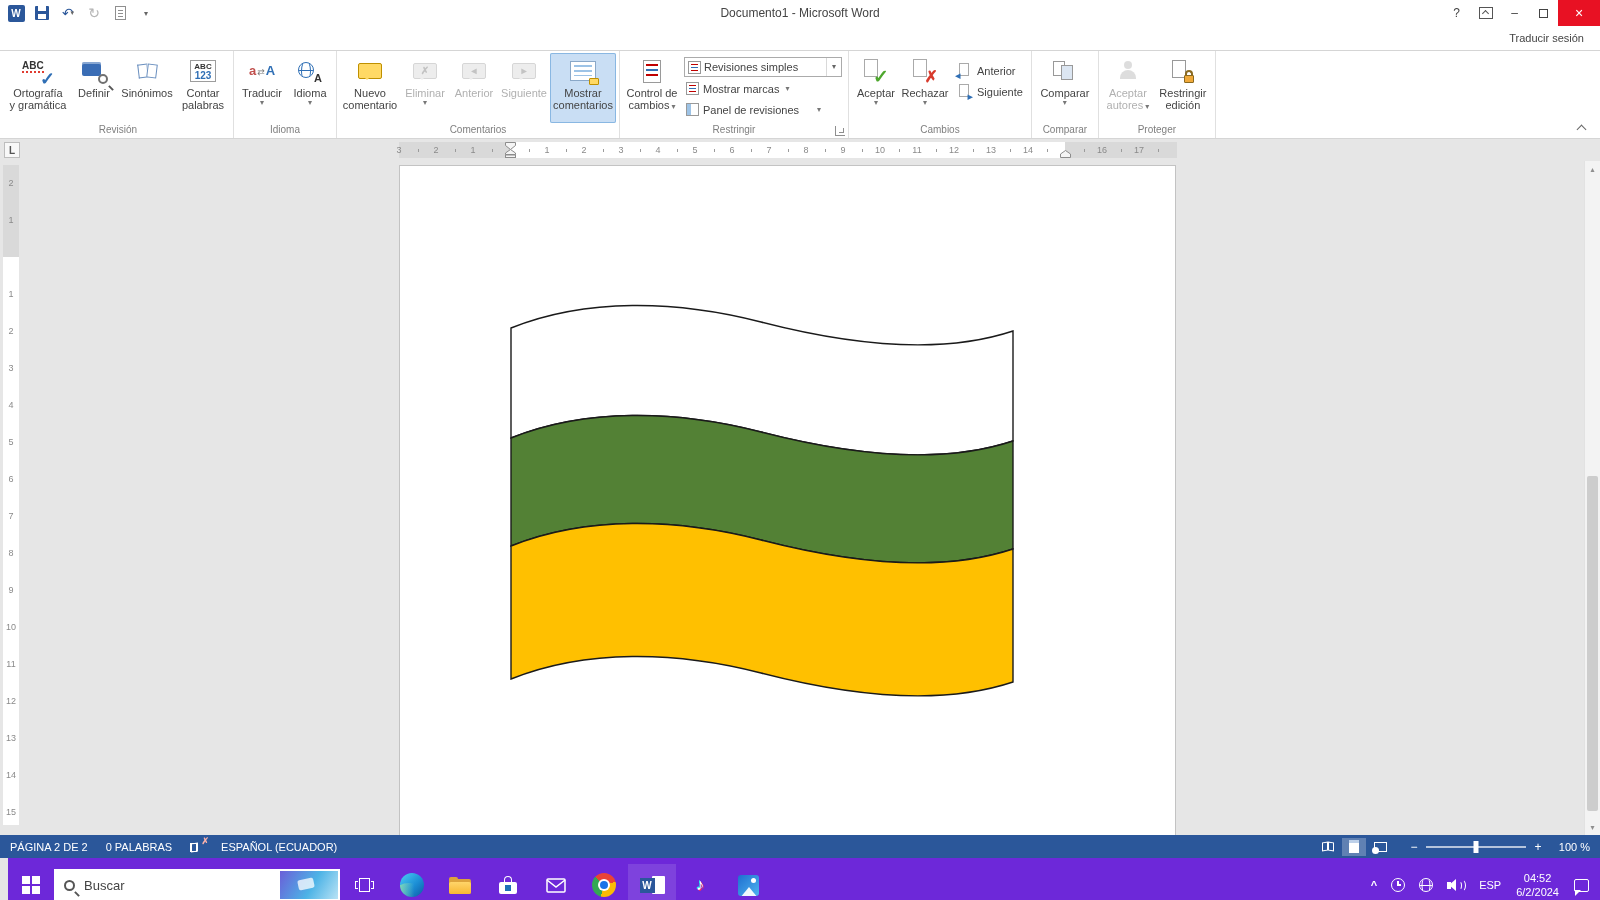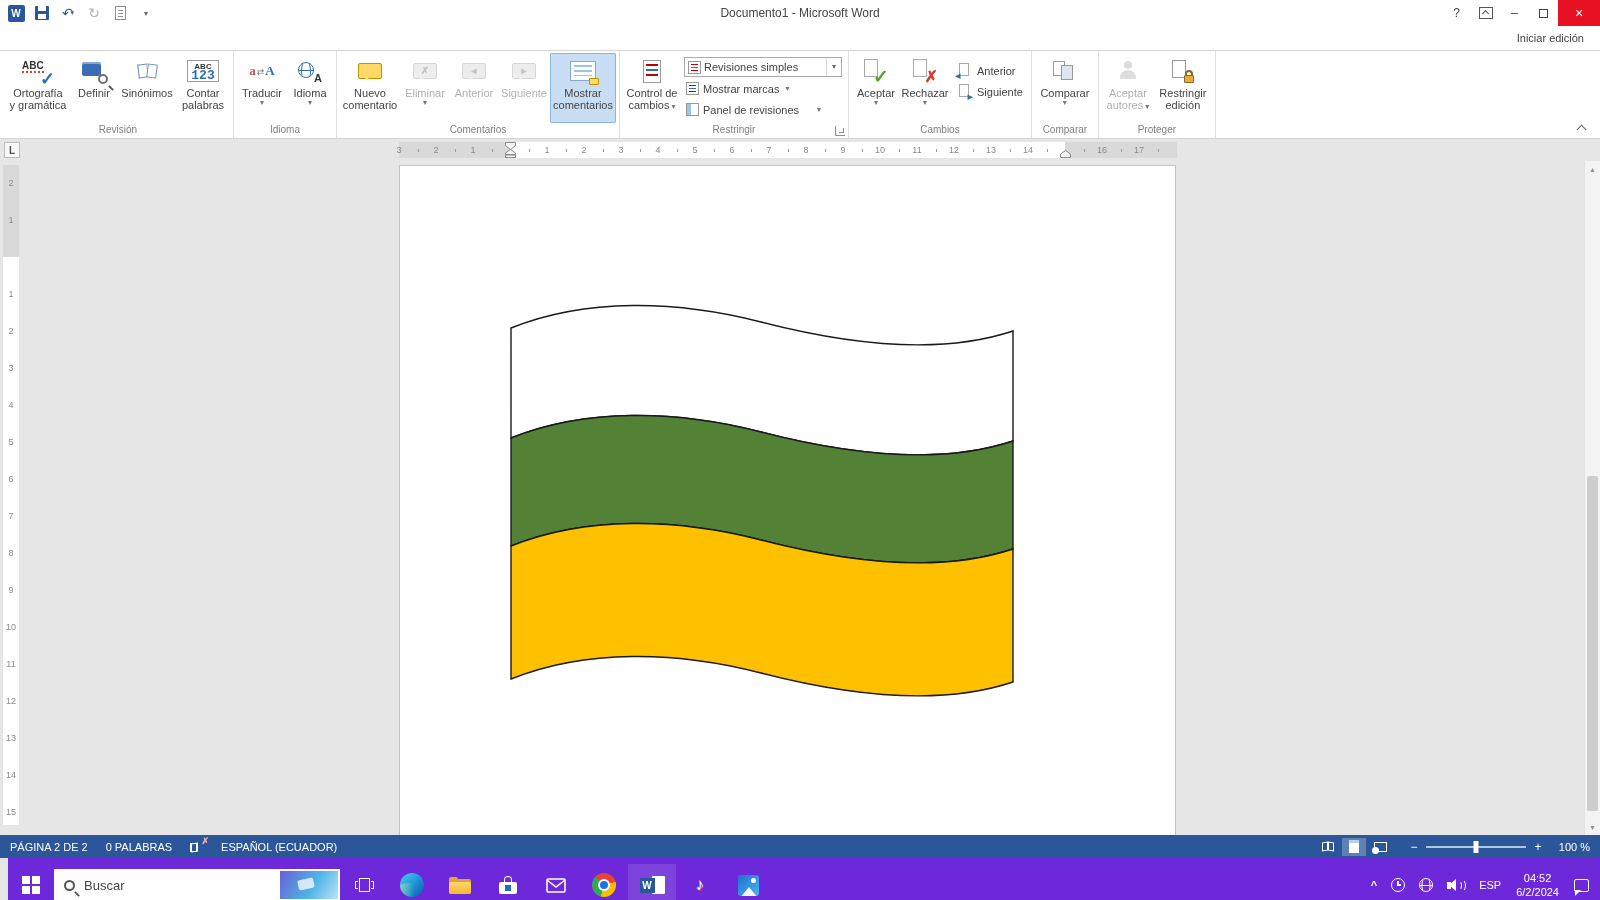--- a/index.html
+++ b/index.html
@@ -61,22 +61,22 @@
   .ic-ortografia .chk { position:absolute; right:-1px; bottom:-3px; color:#2f6fb5; font-size:18px; font-weight:bold; line-height:16px; }
   .ic-definir { position:relative; width:24px; height:22px; }
   .ic-definir .book { position:absolute; left:0; top:2px; width:19px; height:14px; background:#3a6db5; border-radius:2px; box-shadow:inset 0 2px 0 rgba(255,255,255,.4); }
   .ic-definir .mag { position:absolute; right:-2px; bottom:-2px; width:10px; height:10px; border:2px solid #707070; border-radius:50%; background:rgba(255,255,255,.7); }
   .ic-sinonimos { display:flex; }
   .ic-sinonimos i { width:10px; height:14px; background:#fff; border:1px solid #6a8fbf; }
   .ic-sinonimos i:first-child { transform:rotate(-7deg); border-right-color:#9ab4d4; }
   .ic-sinonimos i:last-child { transform:rotate(7deg); margin-left:-1px; }
   .ic-contar { border:1px solid #9d9d9d; background:#fff; padding:1px 3px; text-align:center; }
   .ic-contar .t1 { display:block; font-size:8px; font-weight:bold; color:#333; line-height:9px; }
-  .ic-contar .t2 { display:block; font-size:13px; font-weight:bold; color:#2f6fb5; line-height:9px;font-family:Liberation Mono, monospace; }
-  .ic-traducir { font-size:13px; font-weight:bold;font-family:Liberation Serif, serif; }
+  .ic-contar .t2 { display:block; font-size:10px; font-weight:bold; color:#2f6fb5; line-height:9px; }
+  .ic-traducir { font-size:13px; font-weight:bold; }
   .ic-traducir .ta { color:#c0504d; }
   .ic-traducir .tarr { color:#777; font-size:9px; font-weight:normal; margin:0 1px; }
   .ic-traducir .tb { color:#2f6fb5; }
   .ic-idioma { position:relative; width:24px; height:22px; }
   .ic-idioma .globe { position:absolute; left:0; top:2px; width:16px; height:16px; border:1.5px solid #2f6fb5; border-radius:50%; overflow:hidden; }
   .ic-idioma .globe::before { content:''; position:absolute; left:50%; top:-3px; transform:translateX(-50%); width:8px; height:20px; border:1px solid #2f6fb5; border-radius:50%; }
   .ic-idioma .globe::after { content:''; position:absolute; left:-1px; right:-1px; top:50%; height:1px; background:#2f6fb5; }
   .ic-idioma .la { position:absolute; right:0; bottom:-2px; font-size:11px; font-weight:bold; color:#333; }
   .bubble { position:relative; width:24px; height:16px; background:#ffd965; border:1px solid #bf9000; border-radius:2px; }
   .bubble::after { content:''; position:absolute; left:4px; bottom:-6px; border:4px solid transparent; border-top-color:#ffd965; }
@@ -260,21 +260,21 @@
       <span class="wc-btn">
           <span class="max-ico"></span>
         </span>
       <span class="wc-btn wc-close">
           <span>×</span>
         </span>
     </div>
   </div>
 
   <div class="tabrow">
-    <div class="signin">Iniciar edición</div>
+    <div class="signin">Traducir sesión</div>
   </div>
 
   <div class="ribbonarea">
 
     <div class="rgroup">
       <div class="rgroup-content">
         <div class="bigbtn" style="width:64px">
           <div class="bicon">
               <span class="ic-ortografia">
                 <span class="abc">ABC</span>

